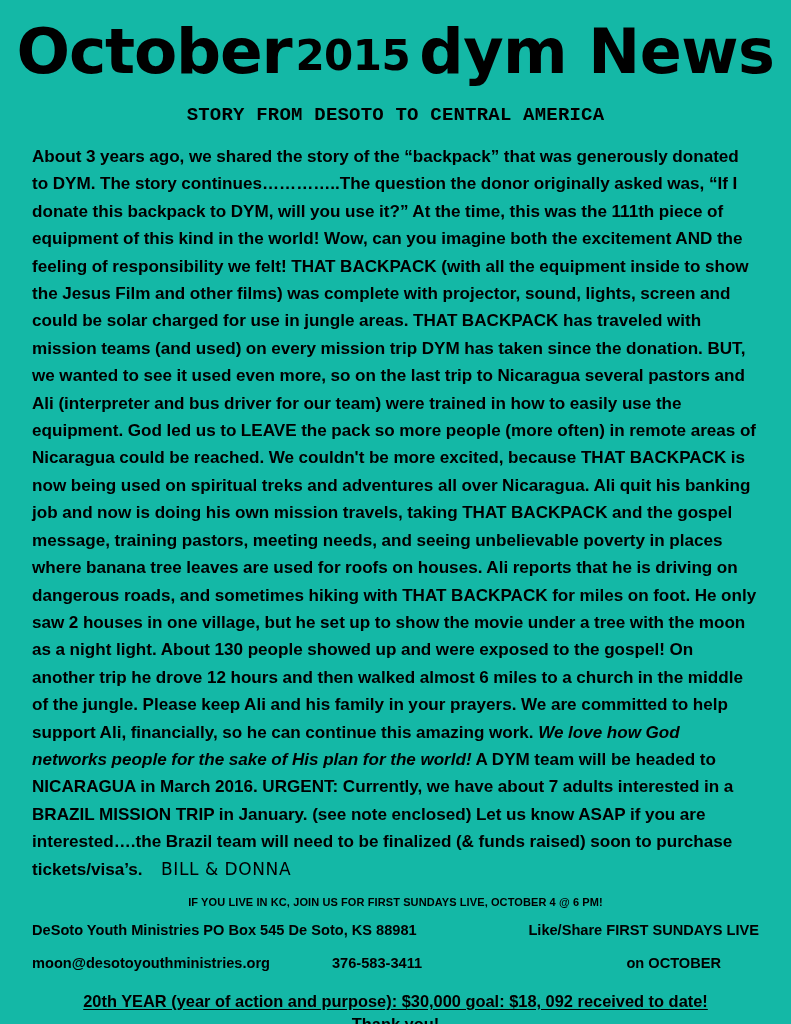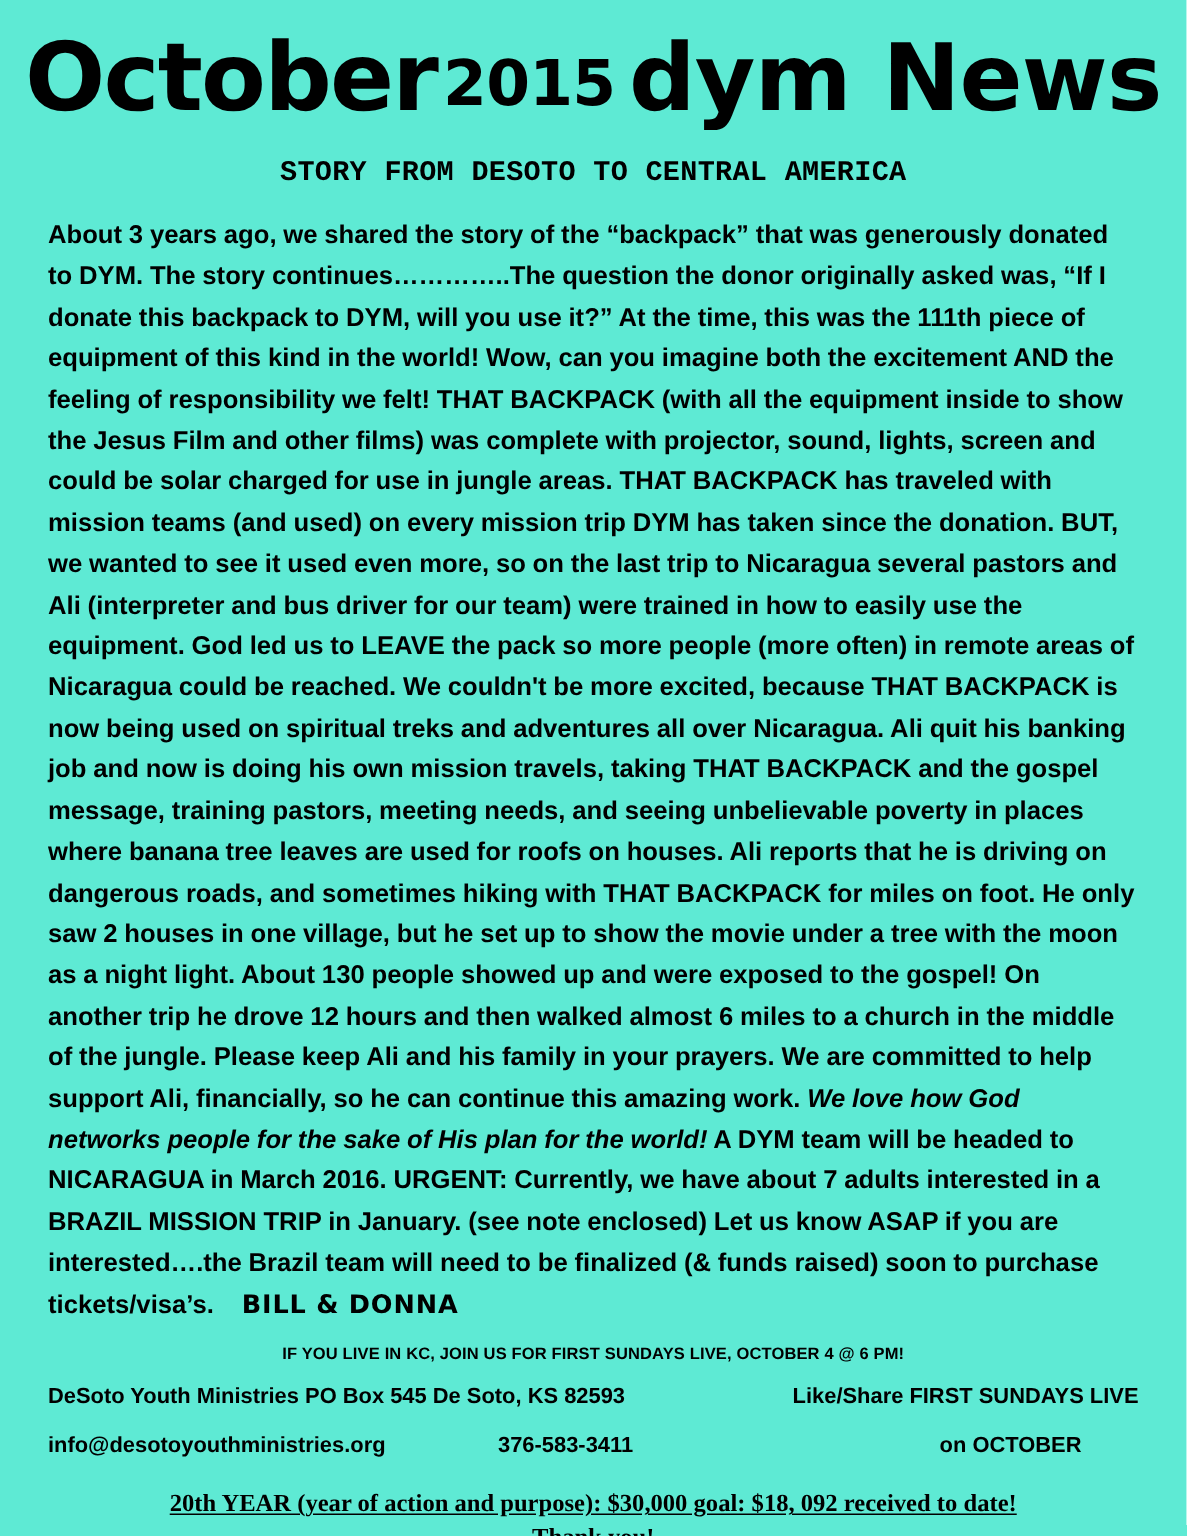--- a/index.html
+++ b/index.html
@@ -11,21 +11,21 @@
     width: 791px;
     height: 1024px;
     font-family: "Liberation Sans", sans-serif;
     color: #000000;
     -webkit-font-smoothing: none;
   }
   .page {
     position: relative;
     width: 791px;
     height: 1024px;
-    background: #5eead4;
+    background: #14b8a6;
     box-sizing: border-box;
     overflow: hidden;
   }
 
   
   .masthead {
     text-align: center;
     padding-top: 20px;
     line-height: 1;
     white-space: nowrap;
@@ -71,21 +71,21 @@
     font-size: 17.1px;
     line-height: 27.4px;
     text-align: left;
     word-spacing: -0.2px;
   }
   .body-copy .em {
     font-style: italic;
   }
   .signature {
     font-family: "DejaVu Sans", sans-serif;
-    font-weight: bold;
+    font-weight: normal;
     font-size: 17px;
     letter-spacing: 0.6px;
     padding-left: 14px;
   }
 
   
   .footer {
     margin-top: 13px;
   }
   .footer-headline {
@@ -114,21 +114,20 @@
     text-align: center;
     margin-top: 9px;
     font-family: "Liberation Sans", sans-serif;
     font-weight: bold;
     font-size: 16.4px;
     line-height: 22px;
   }
   .goal-block .u {
     text-decoration: underline;
     text-underline-offset: 2px;
-    font-family: Liberation Serif, serif;
   }
   .goal-line2 { margin-top: 1px; }
 </style>
 </head>
 <body>
 
 <div class="page">
 
   <div class="masthead">
     <span class="mast-month">October</span><span class="mast-year">2015</span><span class="mast-brand">dym News</span>
@@ -138,26 +137,26 @@
 
   <div class="body-copy">
     <span>About 3 years ago, we shared the story of the “backpack” that was generously donated to DYM.   The story continues…………..The question the donor originally asked was, “If I donate this backpack to DYM, will you use it?”  At the time, this was the 111th piece of equipment of this kind in the world!  Wow, can you imagine both the excitement AND the feeling of responsibility we felt!  THAT BACKPACK (with all the equipment inside to show the Jesus Film and other films) was complete with projector, sound, lights, screen and could be solar charged for use in jungle areas.  THAT BACKPACK has traveled with mission teams (and used) on every mission trip DYM has taken since the donation.  BUT, we wanted to see it used even more, so on the last trip to Nicaragua several pastors and Ali (interpreter and bus driver for our team) were trained in how to easily use the equipment.   God led us to LEAVE the pack so more people (more often) in remote areas of Nicaragua could be reached.  We couldn't be more excited, because THAT BACKPACK is now being used on spiritual treks and adventures all over Nicaragua.  Ali quit his banking job and now is doing his own mission travels, taking THAT BACKPACK and the gospel message, training pastors, meeting needs, and seeing unbelievable poverty in places where banana tree leaves are used for roofs on houses.  Ali reports that he is driving on dangerous roads, and sometimes hiking with THAT BACKPACK for miles on foot.  He only saw 2 houses in one village, but he set up to show the movie under a tree with the moon as a night light.  About 130 people showed up and were exposed to the gospel!  On another trip he drove 12 hours and then walked almost 6 miles to a church in the middle of the jungle.  Please keep Ali and his family in your prayers.  We are committed to help support Ali, financially, so he can continue this amazing work.  </span><span class="em">We love how God networks people for the sake of His plan for the world!</span><span>  A DYM team will be headed to NICARAGUA in March 2016.  URGENT: Currently, we have about 7 adults interested in a BRAZIL MISSION TRIP in January.  (see note enclosed)  Let us know ASAP if you are interested….the Brazil team will need to be finalized (&amp; funds raised) soon to purchase tickets/visa’s.  </span><span class="signature">BILL &amp; DONNA</span>
   </div>
 
   <div class="footer">
 
     <div class="footer-headline">IF YOU LIVE IN KC, JOIN US FOR FIRST SUNDAYS LIVE, OCTOBER 4 @ 6 PM!</div>
 
     <div class="footer-row">
-      <span class="fr-left">DeSoto Youth Ministries PO Box 545  De Soto, KS  82593</span>
+      <span class="fr-left">DeSoto Youth Ministries PO Box 545  De Soto, KS  88981</span>
       <span class="fr-right">Like/Share FIRST SUNDAYS LIVE</span>
     </div>
 
     <div class="footer-row second">
-      <span class="fr-left">info@desotoyouthministries.org</span>
+      <span class="fr-left">moon@desotoyouthministries.org</span>
       <span class="fr-mid">376-583-3411</span>
       <span class="fr-right2">on  OCTOBER</span>
     </div>
 
     <div class="goal-block">
       <div><span class="u">20th YEAR (year of action and purpose):  $30,000 goal:  $18, 092 received to date!</span></div>
       <div class="goal-line2"><span class="u">Thank you!</span></div>
     </div>
 
   </div>

